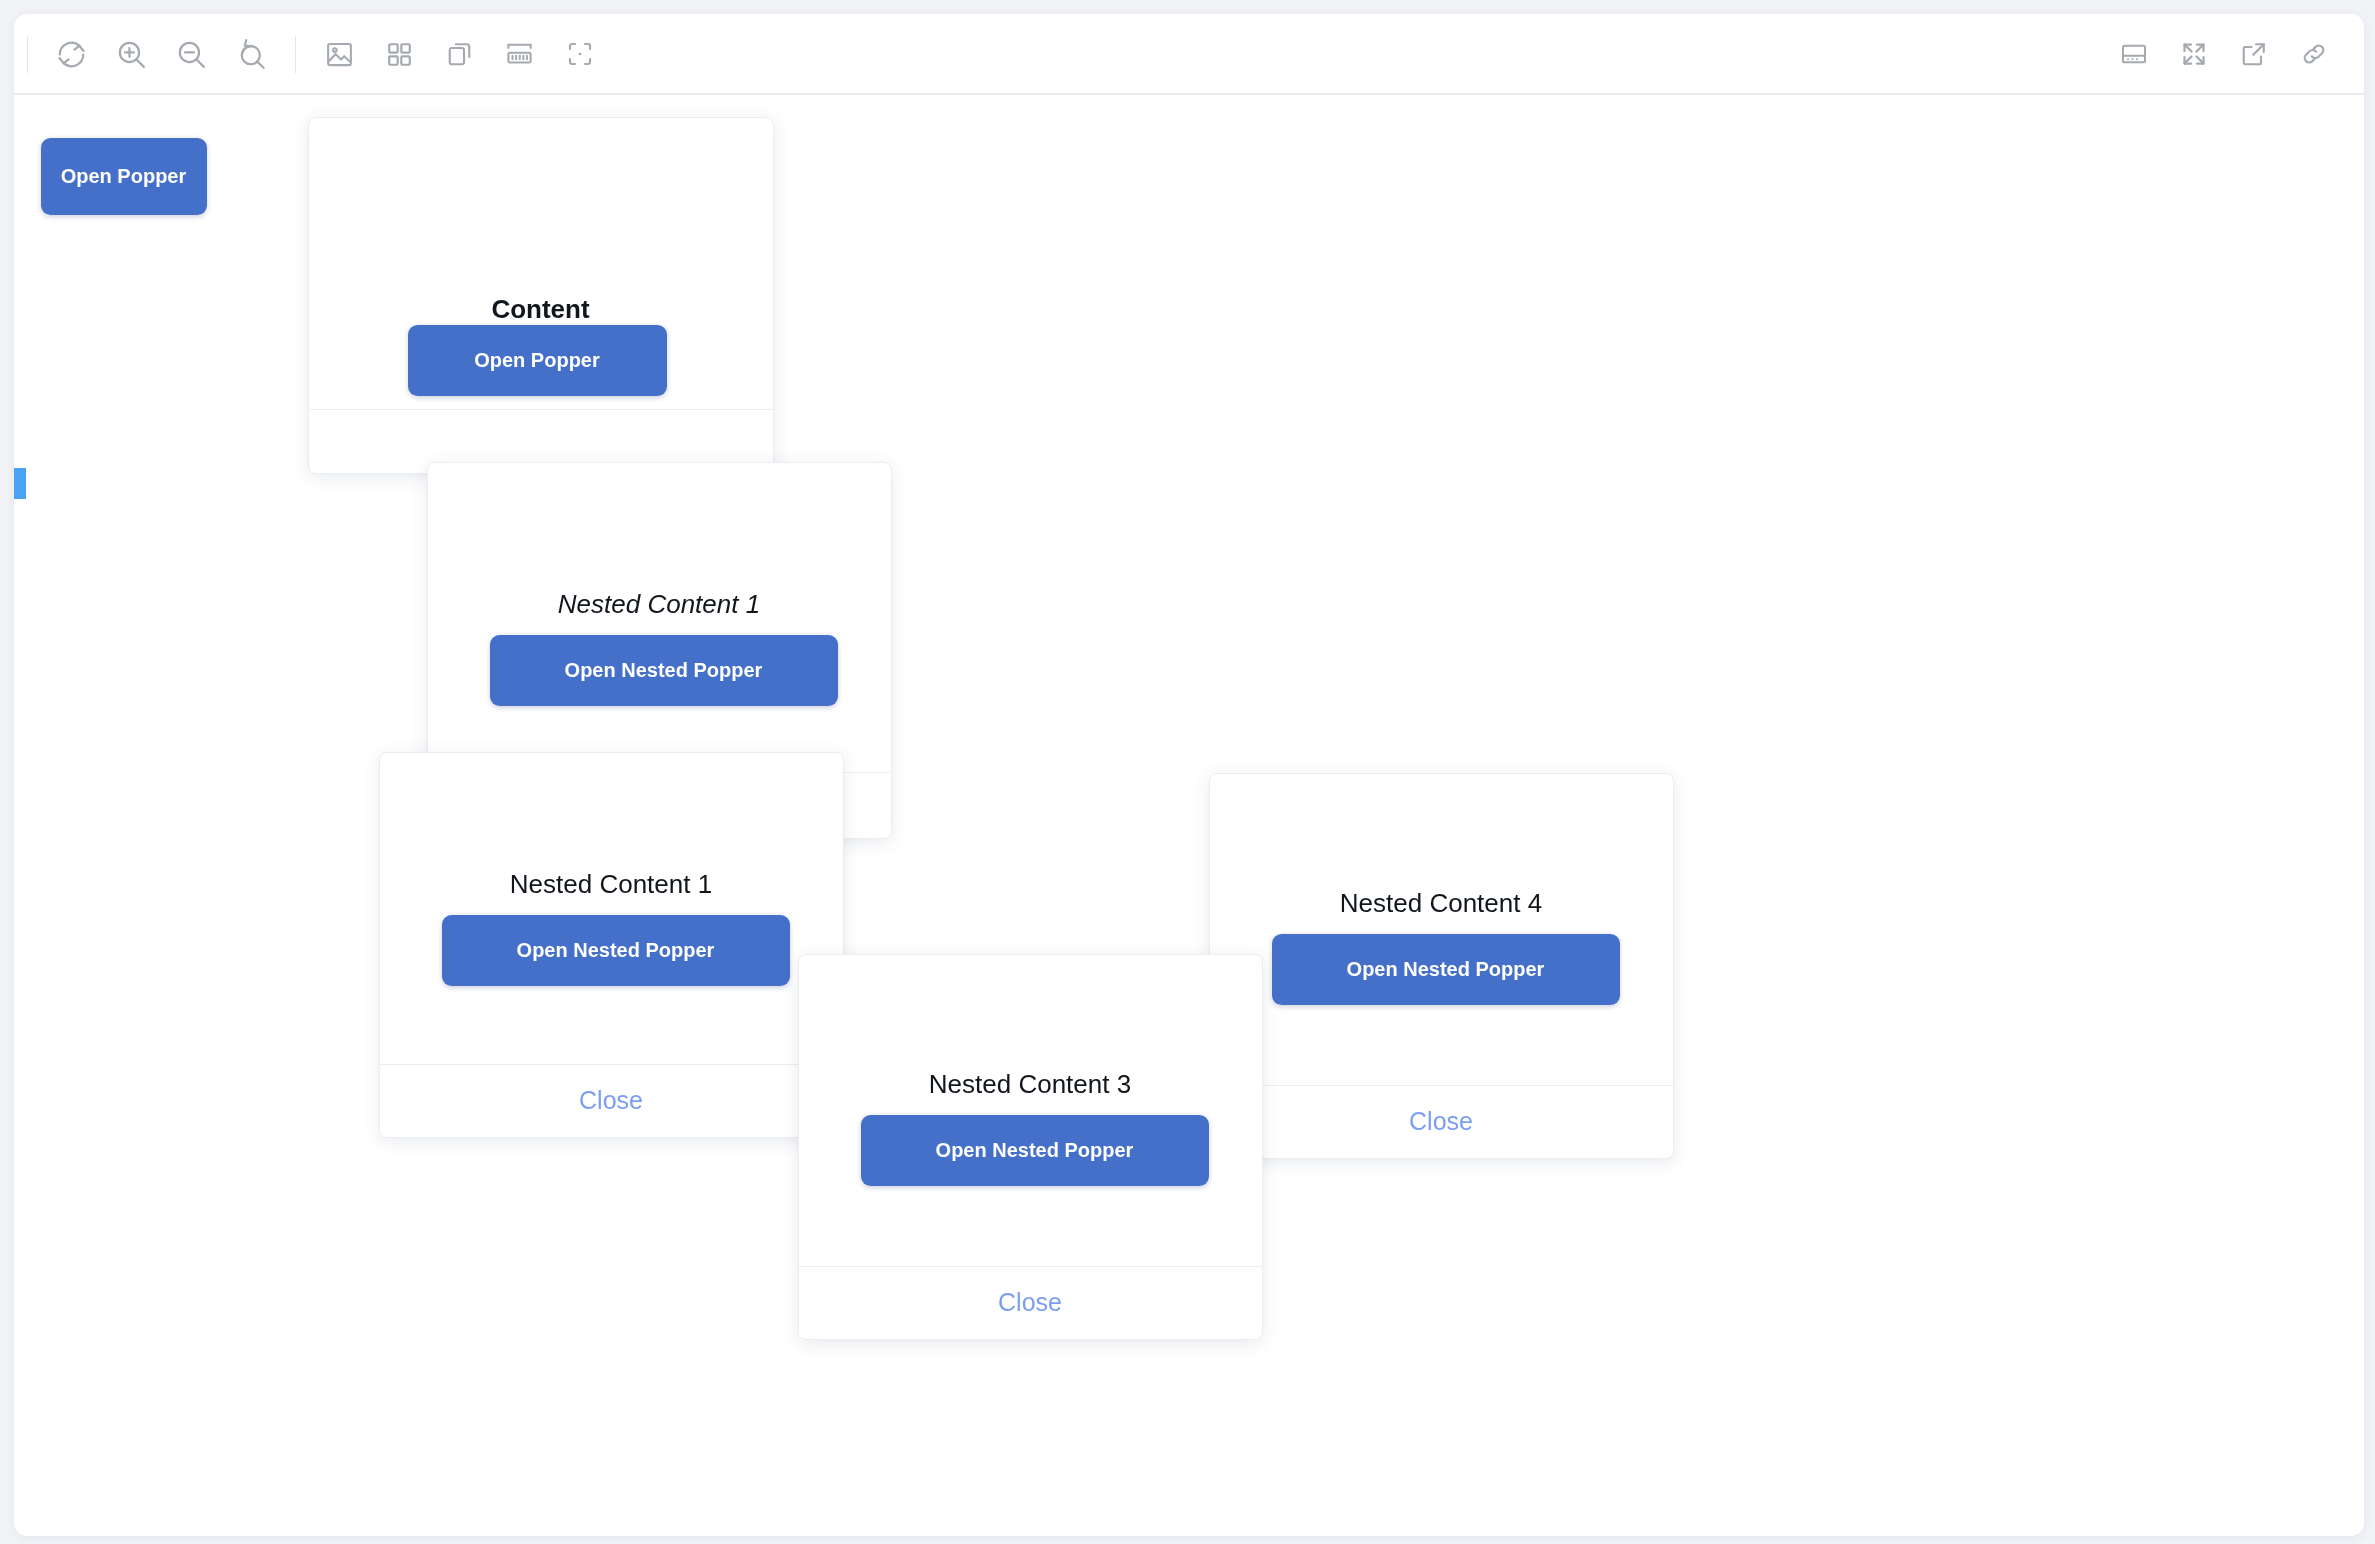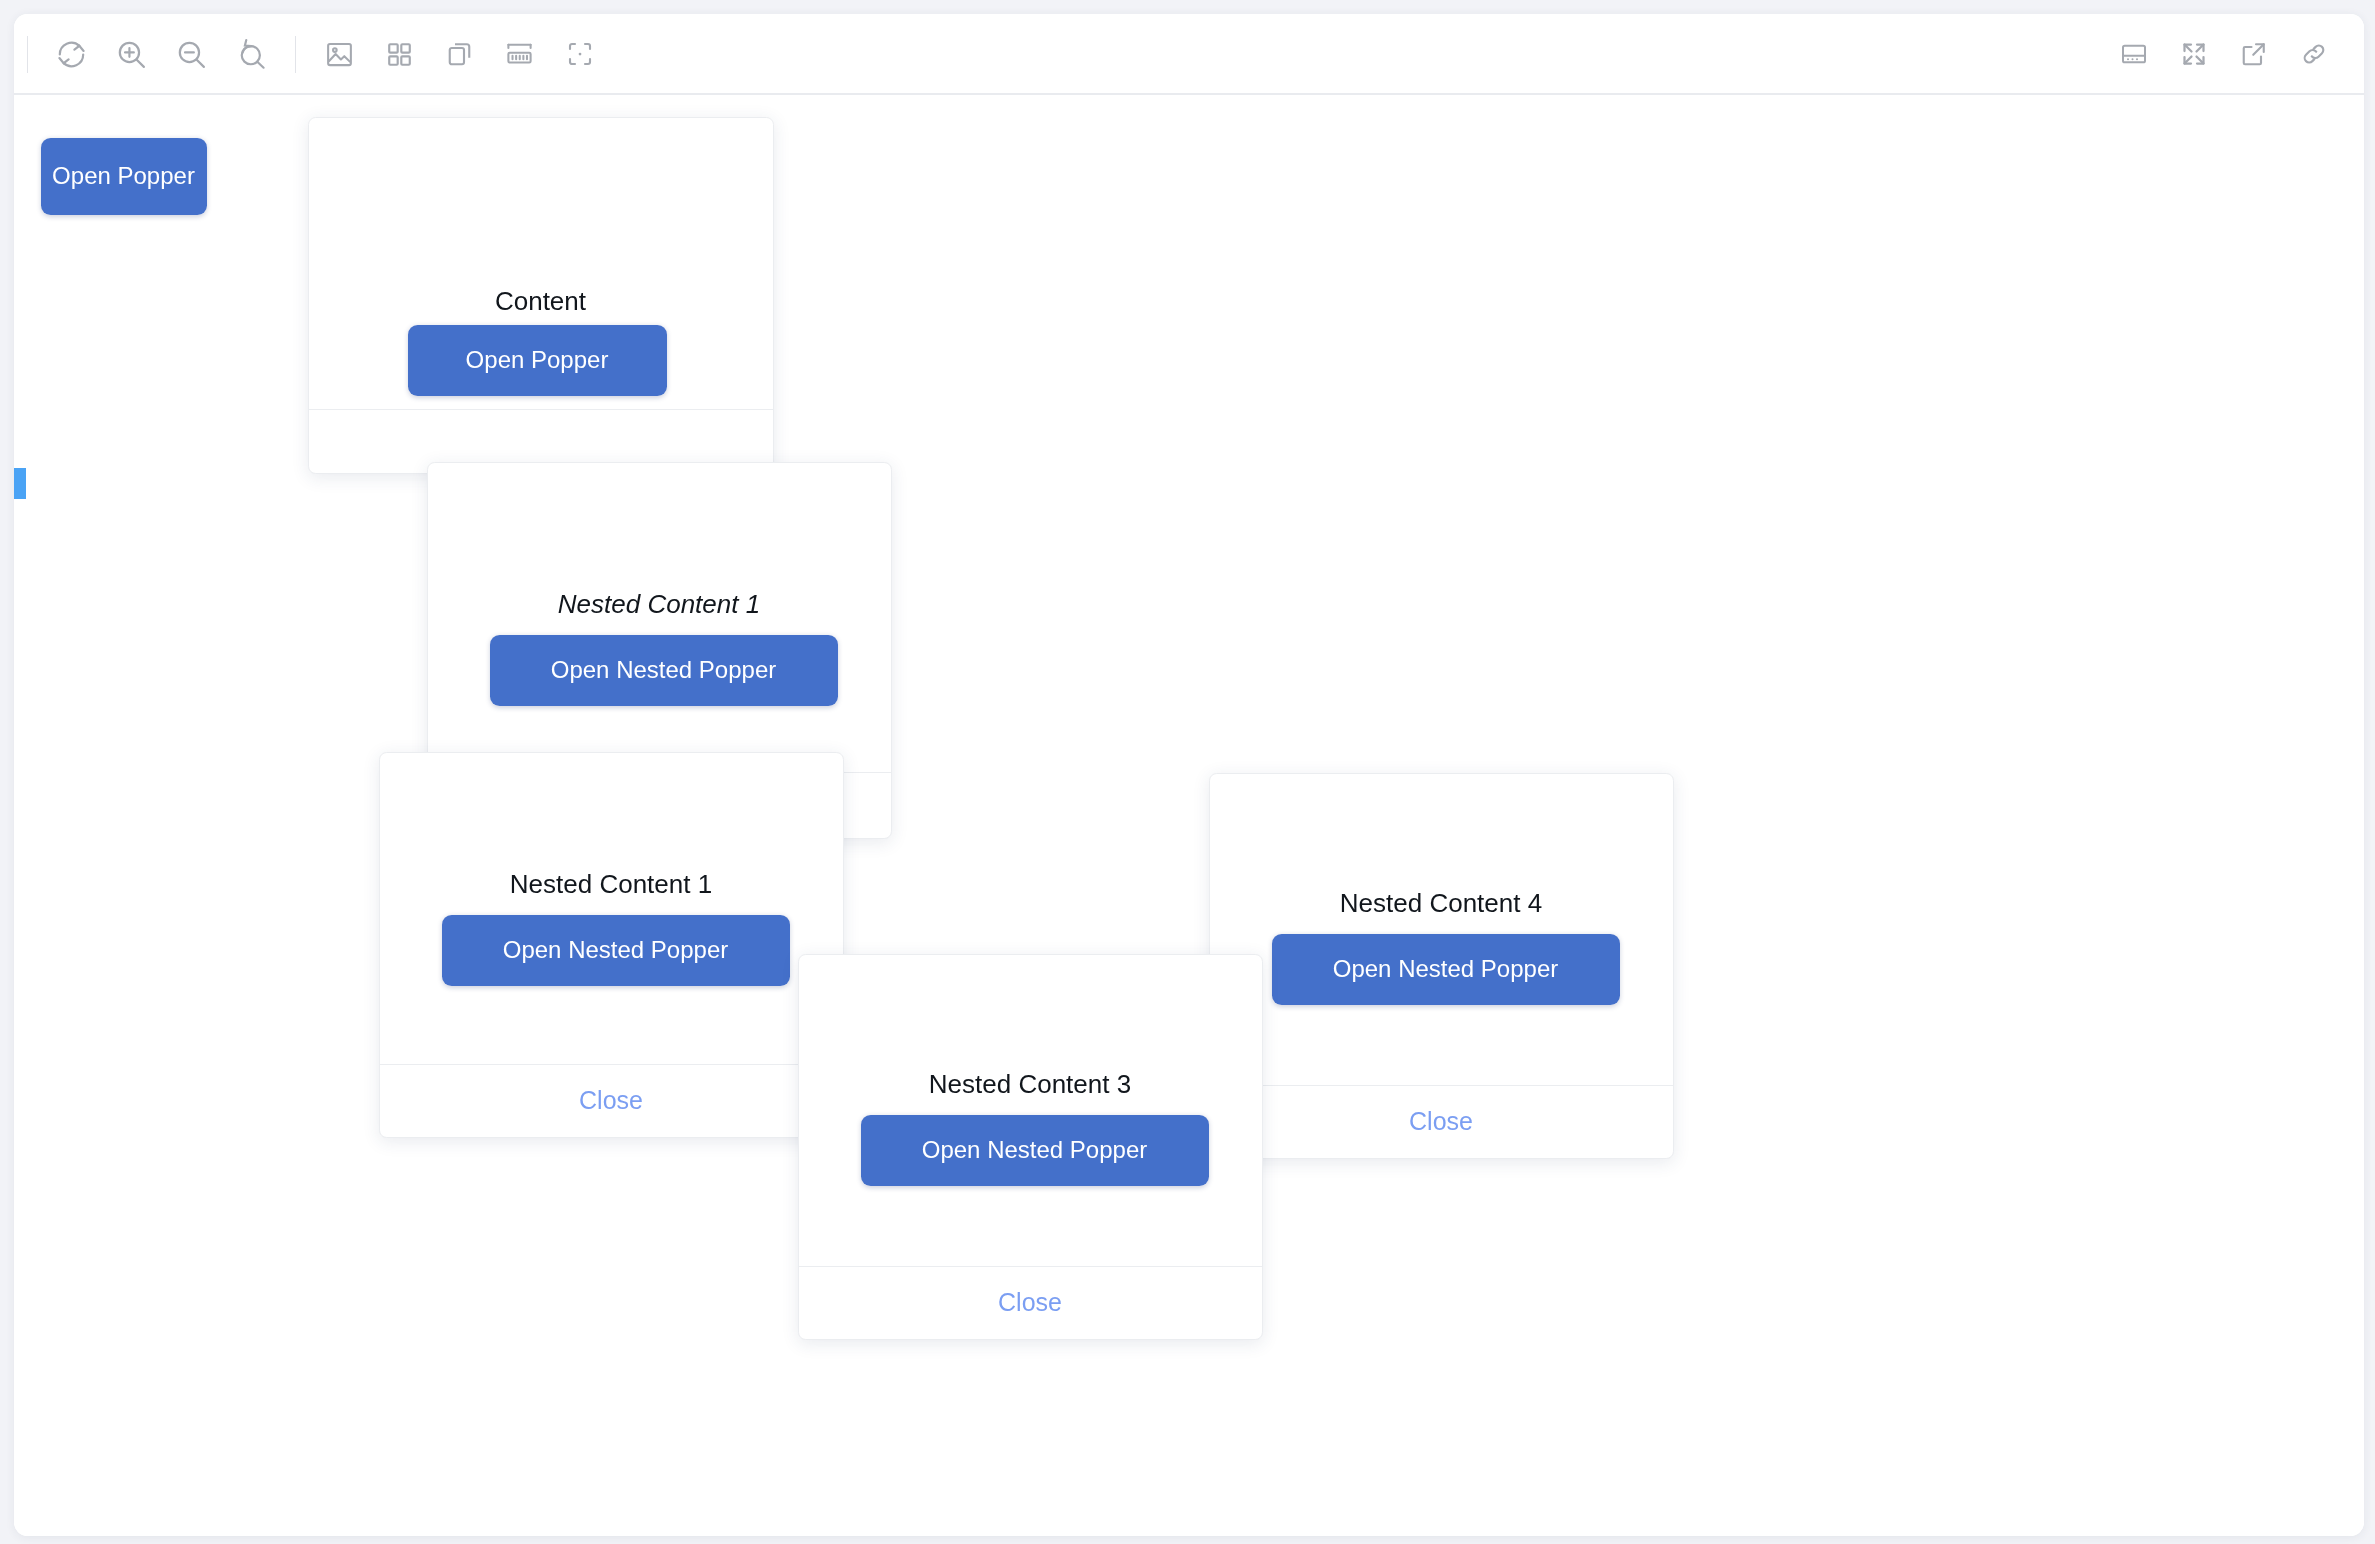--- a/index.html
+++ b/index.html
@@ -89,22 +89,22 @@
     background: #4aa3f5;
     cursor: ew-resize;
   }
 
   
   .btn-primary {
     display: inline-flex;
     align-items: center; justify-content: center;
     background: #4470ca;
     color: #ffffff;
-    font-size: 24px;
-    font-weight: 400;
+    font-size: 20px;
+    font-weight: 700;
     border: none;
     border-radius: 9.7px;
     cursor: pointer;
     box-shadow: 0 1.9px 4.8px rgba(30,50,110,0.22);
     font-family: "Liberation Sans", sans-serif;
     white-space: nowrap;
   }
   .trigger-btn {
     position: absolute;
     left: 27px; top: 43px;
@@ -149,21 +149,21 @@
   .close-link {
     color: #7b9ef2;
     font-size: 25px;
     cursor: pointer;
     background: none; border: none;
     font-family: "Liberation Sans", sans-serif;
   }
 
   
   #popper-root   { left: 294px; top: 22px;  width: 466px; height: 357px; }
-  #popper-root .popper-label  { top: 168px; }
+  #popper-root .popper-label  { top: 176px; font-weight: bold; }
   #popper-root .popper-action { left: 99px; top: 207px; width: 259px; }
   #popper-root .popper-footer { height: 64px; }
 
   #popper-n1 { left: 413px; top: 367px; width: 465px; height: 377px; }
   #popper-n1 .popper-label  { top: 126px; font-style: italic; }
   #popper-n1 .popper-action { left: 62px; top: 172px; width: 348px; }
   #popper-n1 .popper-footer { height: 66px; }
 
   #popper-n2 { left: 365px; top: 657px; width: 465px; height: 386px; }
   #popper-n2 .popper-label  { top: 116px; }

